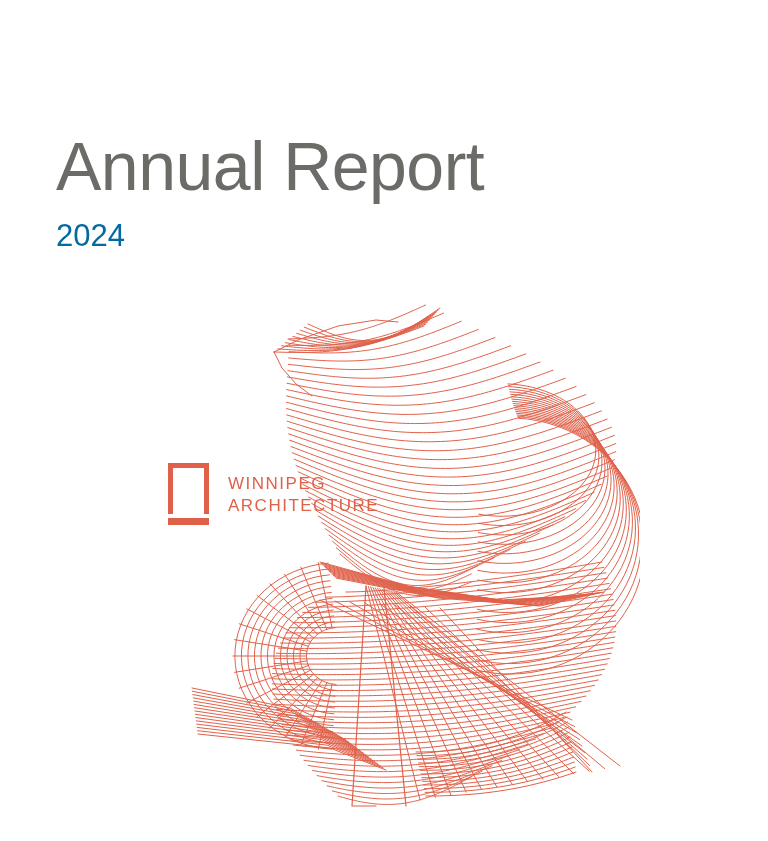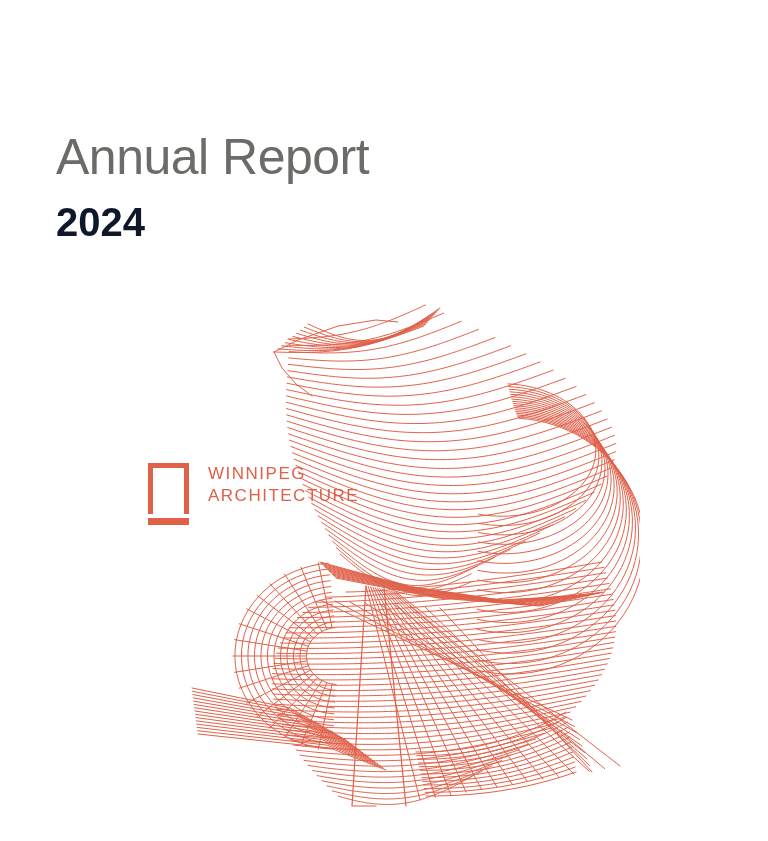--- a/index.html
+++ b/index.html
@@ -22,59 +22,59 @@
   .cover-title-block {
     position: absolute;
     left: 56px;
     top: 132px;
     z-index: 5;
   }
   .cover-title {
     margin: 0;
     font-family: "Liberation Sans", sans-serif;
     font-weight: 400;
-    font-size: 50px;
+    font-size: 68px;
     line-height: 1.0;
     letter-spacing: -0.5px;
     color: #6b6b68;
     white-space: nowrap;
   }
   .cover-year {
     margin: 0;
     padding-top: 20px;
     font-family: "Liberation Sans", sans-serif;
-    font-weight: 700;
-    font-size: 40px;
+    font-weight: 400;
+    font-size: 31px;
     line-height: 1.0;
     letter-spacing: 0px;
-    color: #0f172a;
+    color: #0369a1;
   }
 
   
   .illustration {
     position: absolute;
     left: 170px;
     top: 300px;
     width: 470px;
     height: 510px;
     z-index: 1;
   }
   .illustration svg {
     display: block;
     width: 100%;
     height: 100%;
   }
 
   
   .logo-lockup {
     position: absolute;
-    left: 148px;
+    left: 168px;
     top: 462px;
     display: flex;
-    align-items: flex-start;
+    align-items: center;
     z-index: 6;
   }
   .logo-mark {
     position: relative;
     width: 41px;
     height: 64px;
     flex: 0 0 auto;
     margin-top: 1px;
   }
   .logo-mark .portal {

